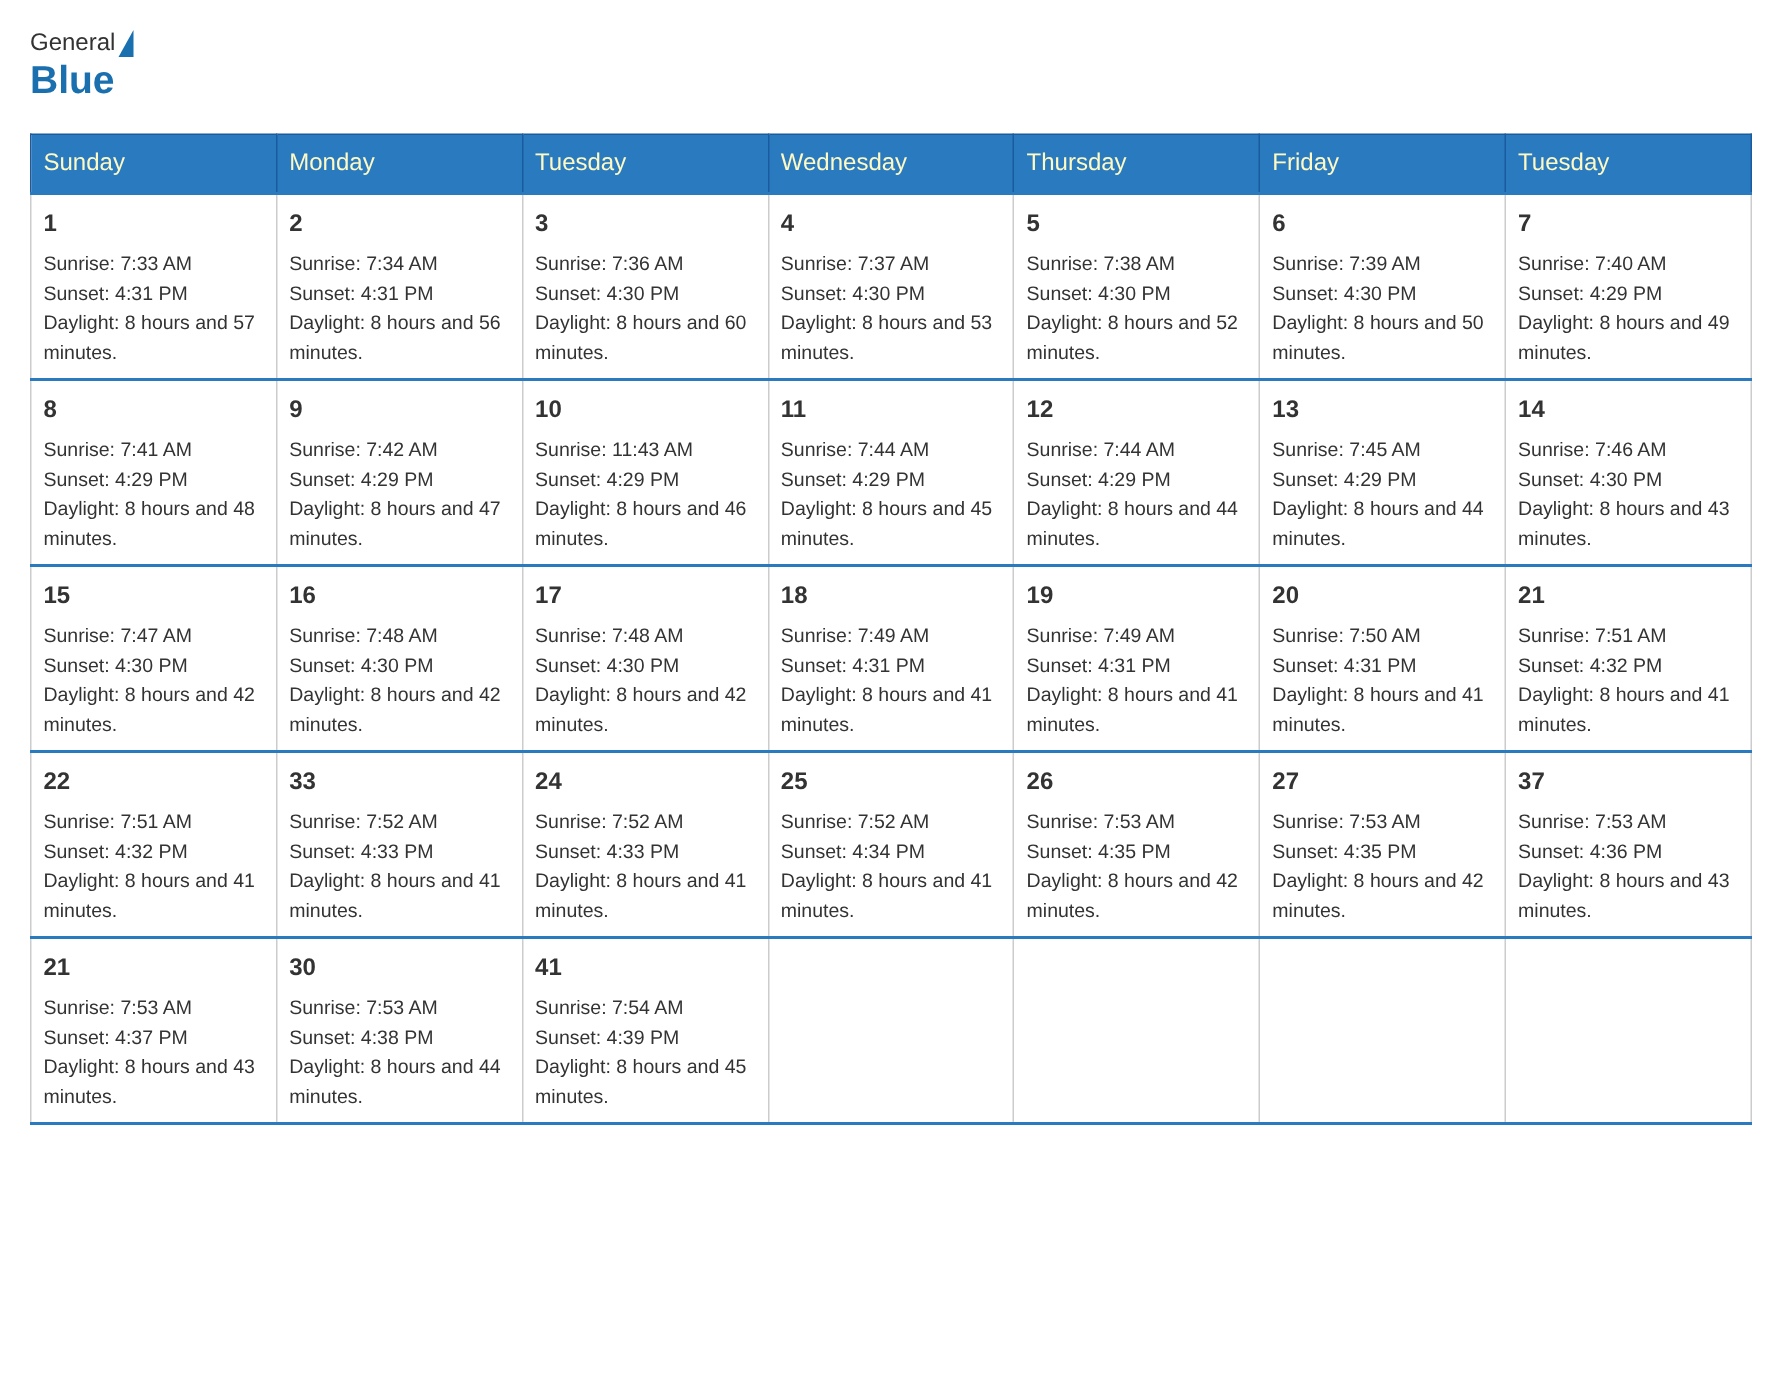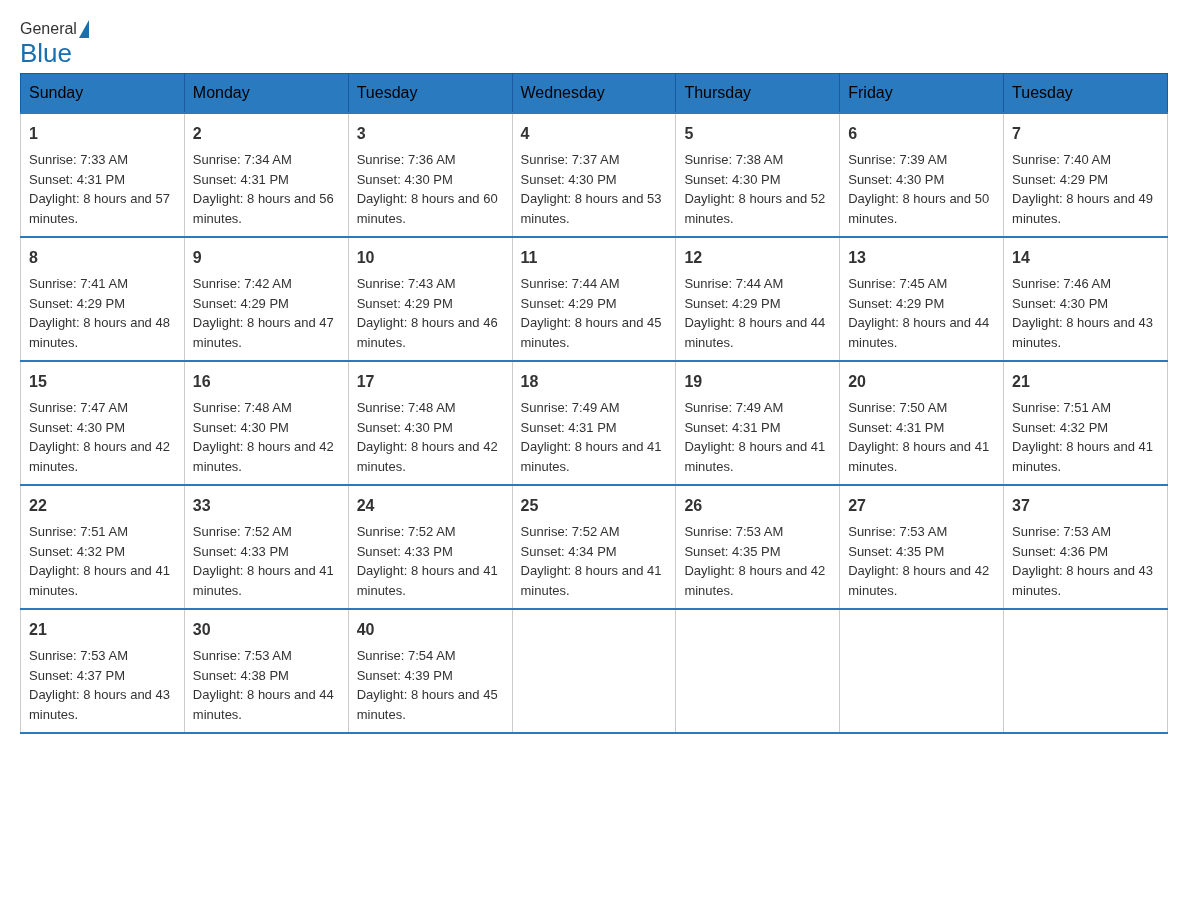--- a/index.html
+++ b/index.html
@@ -7,42 +7,42 @@
       font-family: Arial, sans-serif;
       background: #fff;
       width: 1188px;
       min-height: 918px;
       padding: 20px;
     }
     .header {
       display: flex;
       justify-content: space-between;
       align-items: flex-start;
-      margin-bottom: 4px;
+      margin-bottom: 20px;
     }
     .logo {
       display: flex;
       flex-direction: column;
       align-items: flex-start;
     }
     .logo-general { color: #333; }
     .logo-triangle {
       width: 0;
       height: 0;
       border-left: 10px solid transparent;
       border-right: 0px solid transparent;
       border-bottom: 18px solid #1a6faf;
       display: inline-block;
       margin-left: 2px;
       vertical-align: middle;
     }
     .logo-blue {
       color: #1a6faf;
       font-size: 26px;
-      font-weight: normal;
+      font-weight: bold;
     }
     .title-section {
       text-align: right;
     }
     .month-title {
       font-size: 48px;
       font-weight: bold;
       color: #222;
     }
     .location {
@@ -50,21 +50,21 @@
       color: #444;
       margin-top: 4px;
     }
     .calendar {
       width: 100%;
       border-collapse: collapse;
       border: 1px solid #ccc;
     }
     .calendar th {
       background-color: #2a7abf;
-      color: #000000;
+      color: #fef9c3;
       padding: 10px 8px;
       font-size: 16px;
       font-weight: normal;
       text-align: left;
       border: 1px solid #1a5a9f;
     }
     .calendar td {
       vertical-align: top;
       padding: 8px;
       border: 1px solid #ccc;
@@ -131,21 +131,21 @@
         <td><span class="day-num">2</span><span>Sunrise: 7:34 AM</span><br><span>Sunset: 4:31 PM</span><br><span>Daylight: 8 hours and 56 minutes.</span></td>
         <td><span class="day-num">3</span><span>Sunrise: 7:36 AM</span><br><span>Sunset: 4:30 PM</span><br><span>Daylight: 8 hours and 60 minutes.</span></td>
         <td><span class="day-num">4</span><span>Sunrise: 7:37 AM</span><br><span>Sunset: 4:30 PM</span><br><span>Daylight: 8 hours and 53 minutes.</span></td>
         <td><span class="day-num">5</span><span>Sunrise: 7:38 AM</span><br><span>Sunset: 4:30 PM</span><br><span>Daylight: 8 hours and 52 minutes.</span></td>
         <td><span class="day-num">6</span><span>Sunrise: 7:39 AM</span><br><span>Sunset: 4:30 PM</span><br><span>Daylight: 8 hours and 50 minutes.</span></td>
         <td><span class="day-num">7</span><span>Sunrise: 7:40 AM</span><br><span>Sunset: 4:29 PM</span><br><span>Daylight: 8 hours and 49 minutes.</span></td>
       </tr>
       <tr>
         <td><span class="day-num">8</span><span>Sunrise: 7:41 AM</span><br><span>Sunset: 4:29 PM</span><br><span>Daylight: 8 hours and 48 minutes.</span></td>
         <td><span class="day-num">9</span><span>Sunrise: 7:42 AM</span><br><span>Sunset: 4:29 PM</span><br><span>Daylight: 8 hours and 47 minutes.</span></td>
-        <td><span class="day-num">10</span><span>Sunrise: 7:43 AM</span><br><span>Sunset: 4:29 PM</span><br><span>Daylight: 8 hours and 46 minutes.</span></td>
+        <td><span class="day-num">10</span><span>Sunrise: 11:43 AM</span><br><span>Sunset: 4:29 PM</span><br><span>Daylight: 8 hours and 46 minutes.</span></td>
         <td><span class="day-num">11</span><span>Sunrise: 7:44 AM</span><br><span>Sunset: 4:29 PM</span><br><span>Daylight: 8 hours and 45 minutes.</span></td>
         <td><span class="day-num">12</span><span>Sunrise: 7:44 AM</span><br><span>Sunset: 4:29 PM</span><br><span>Daylight: 8 hours and 44 minutes.</span></td>
         <td><span class="day-num">13</span><span>Sunrise: 7:45 AM</span><br><span>Sunset: 4:29 PM</span><br><span>Daylight: 8 hours and 44 minutes.</span></td>
         <td><span class="day-num">14</span><span>Sunrise: 7:46 AM</span><br><span>Sunset: 4:30 PM</span><br><span>Daylight: 8 hours and 43 minutes.</span></td>
       </tr>
       <tr>
         <td><span class="day-num">15</span><span>Sunrise: 7:47 AM</span><br><span>Sunset: 4:30 PM</span><br><span>Daylight: 8 hours and 42 minutes.</span></td>
         <td><span class="day-num">16</span><span>Sunrise: 7:48 AM</span><br><span>Sunset: 4:30 PM</span><br><span>Daylight: 8 hours and 42 minutes.</span></td>
         <td><span class="day-num">17</span><span>Sunrise: 7:48 AM</span><br><span>Sunset: 4:30 PM</span><br><span>Daylight: 8 hours and 42 minutes.</span></td>
         <td><span class="day-num">18</span><span>Sunrise: 7:49 AM</span><br><span>Sunset: 4:31 PM</span><br><span>Daylight: 8 hours and 41 minutes.</span></td>
@@ -158,20 +158,20 @@
         <td><span class="day-num">33</span><span>Sunrise: 7:52 AM</span><br><span>Sunset: 4:33 PM</span><br><span>Daylight: 8 hours and 41 minutes.</span></td>
         <td><span class="day-num">24</span><span>Sunrise: 7:52 AM</span><br><span>Sunset: 4:33 PM</span><br><span>Daylight: 8 hours and 41 minutes.</span></td>
         <td><span class="day-num">25</span><span>Sunrise: 7:52 AM</span><br><span>Sunset: 4:34 PM</span><br><span>Daylight: 8 hours and 41 minutes.</span></td>
         <td><span class="day-num">26</span><span>Sunrise: 7:53 AM</span><br><span>Sunset: 4:35 PM</span><br><span>Daylight: 8 hours and 42 minutes.</span></td>
         <td><span class="day-num">27</span><span>Sunrise: 7:53 AM</span><br><span>Sunset: 4:35 PM</span><br><span>Daylight: 8 hours and 42 minutes.</span></td>
         <td><span class="day-num">37</span><span>Sunrise: 7:53 AM</span><br><span>Sunset: 4:36 PM</span><br><span>Daylight: 8 hours and 43 minutes.</span></td>
       </tr>
       <tr>
         <td><span class="day-num">21</span><span>Sunrise: 7:53 AM</span><br><span>Sunset: 4:37 PM</span><br><span>Daylight: 8 hours and 43 minutes.</span></td>
         <td><span class="day-num">30</span><span>Sunrise: 7:53 AM</span><br><span>Sunset: 4:38 PM</span><br><span>Daylight: 8 hours and 44 minutes.</span></td>
-        <td><span class="day-num">40</span><span>Sunrise: 7:54 AM</span><br><span>Sunset: 4:39 PM</span><br><span>Daylight: 8 hours and 45 minutes.</span></td>
+        <td><span class="day-num">41</span><span>Sunrise: 7:54 AM</span><br><span>Sunset: 4:39 PM</span><br><span>Daylight: 8 hours and 45 minutes.</span></td>
         <td class="empty-cell"></td>
         <td class="empty-cell"></td>
         <td class="empty-cell"></td>
         <td class="empty-cell"></td>
       </tr>
     </tbody>
 </table>
 
 </body></html>

